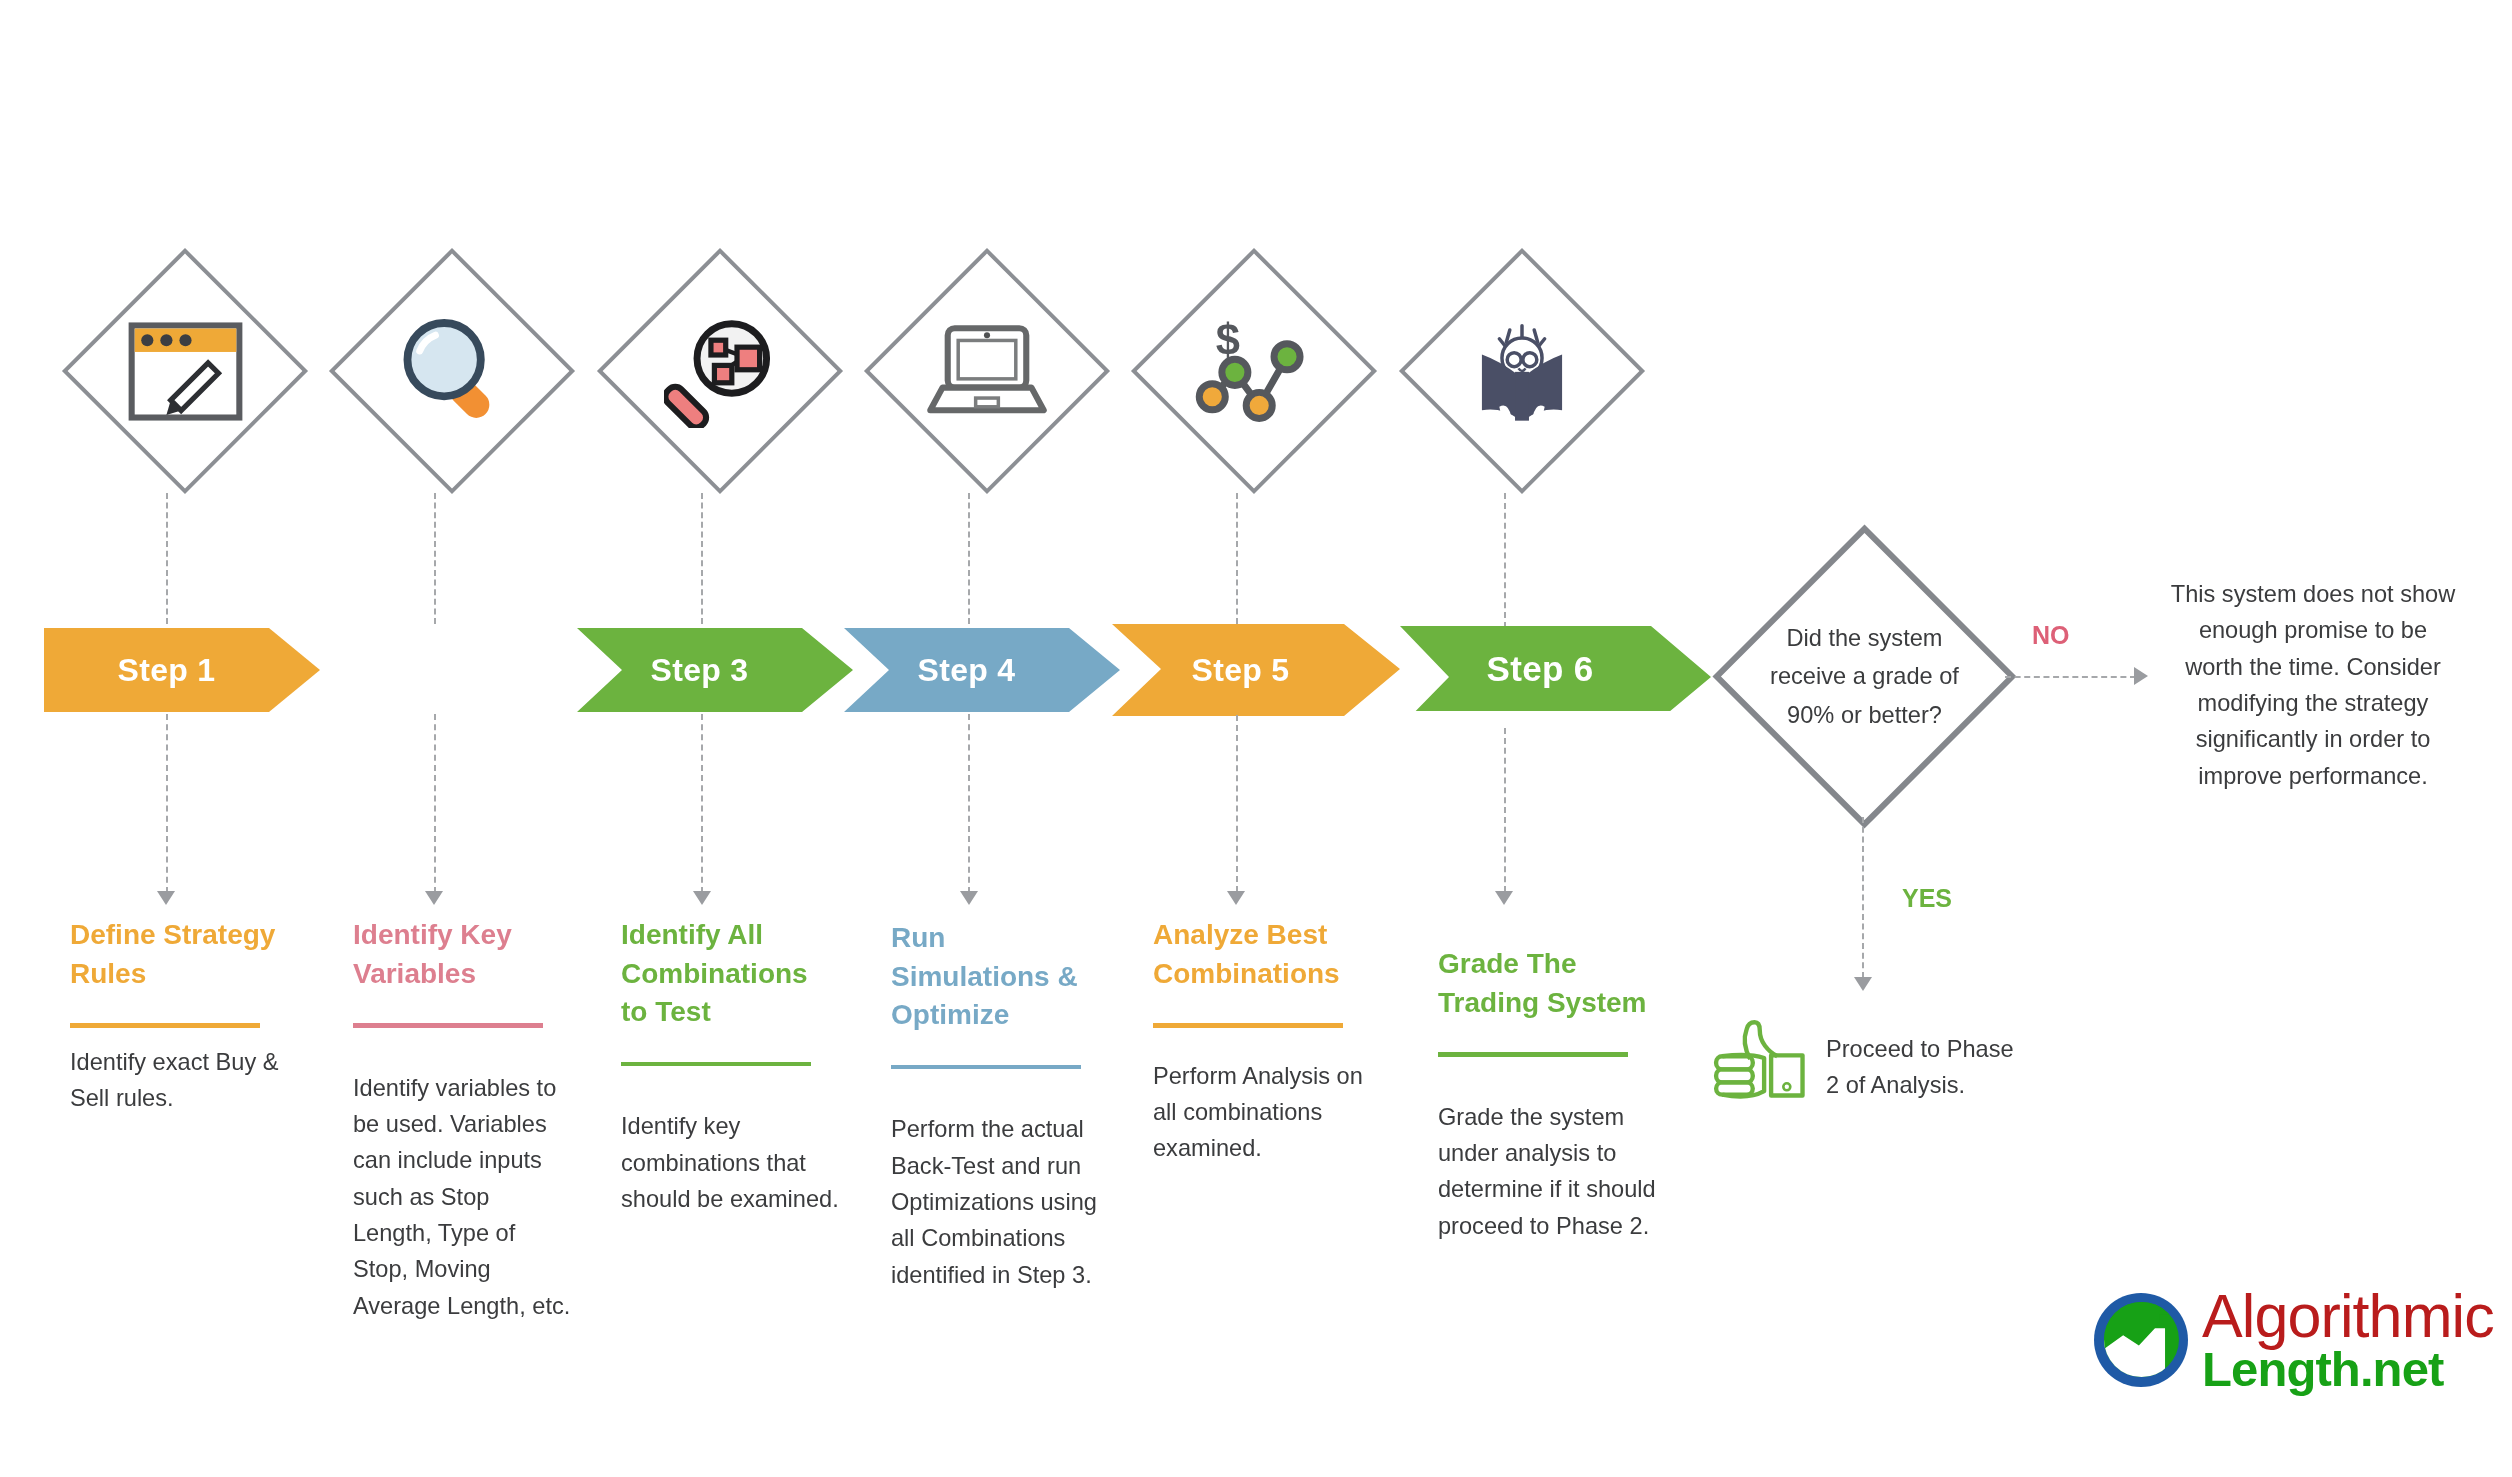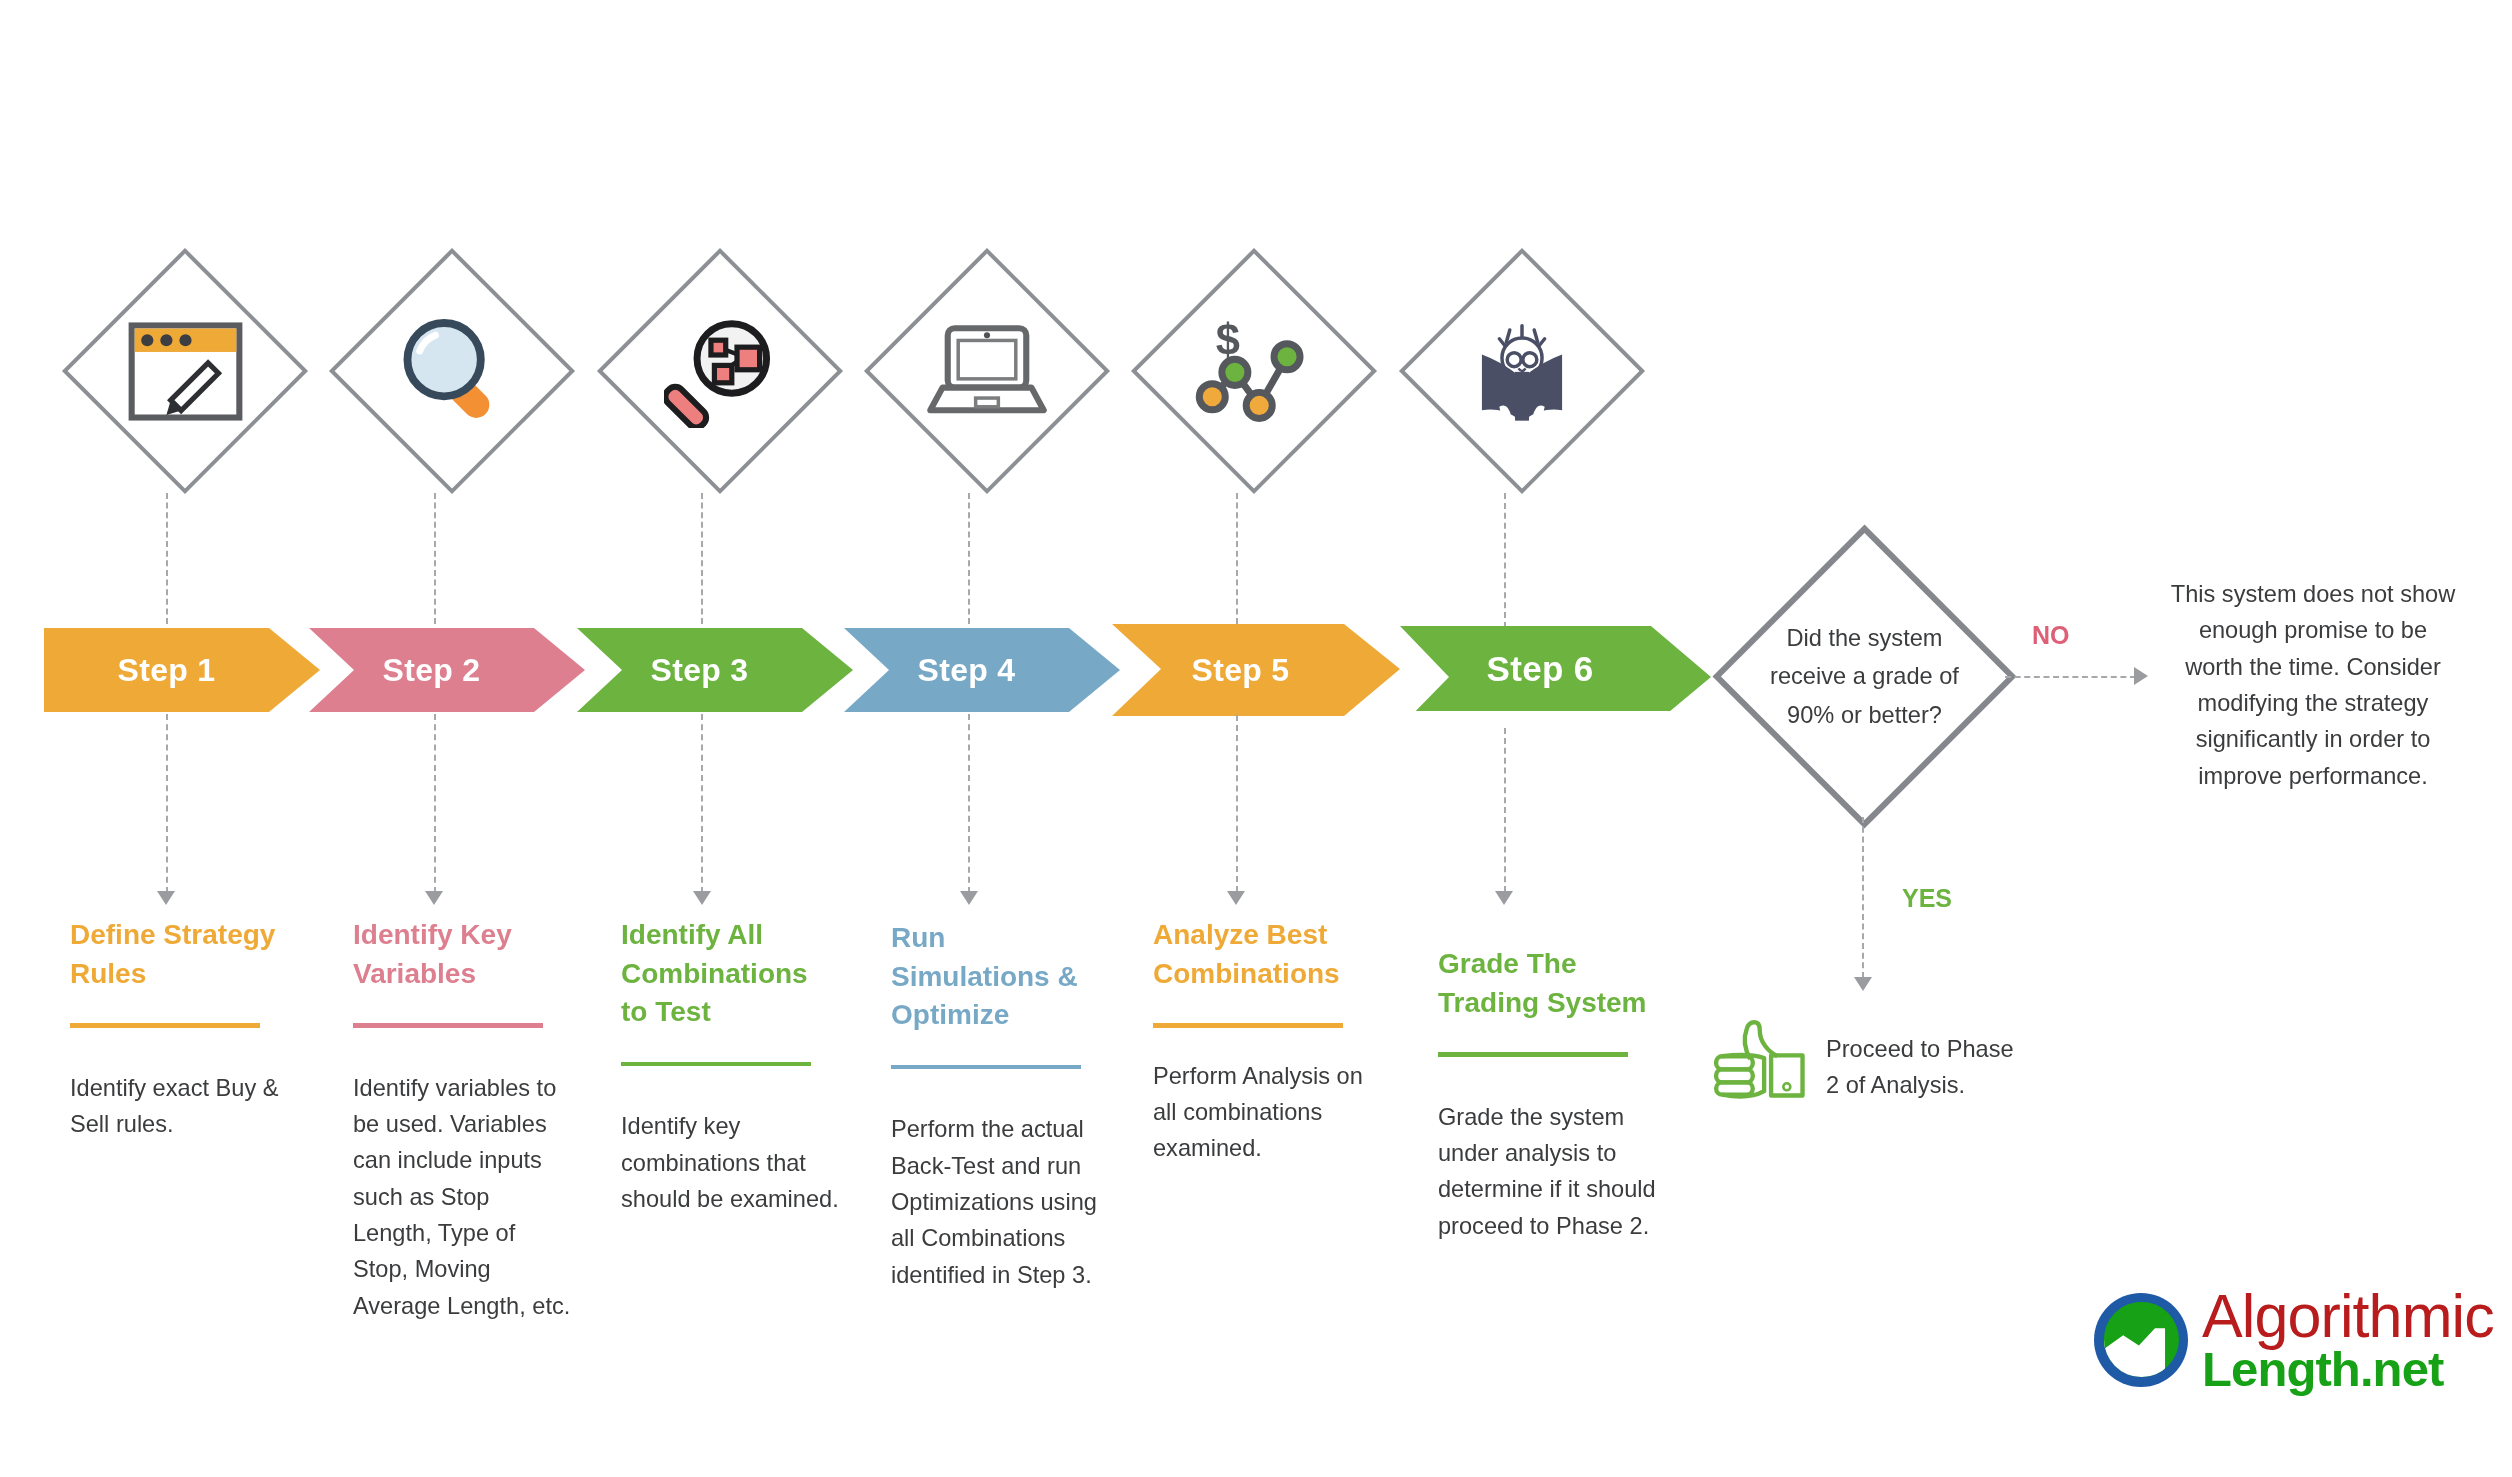--- a/index.html
+++ b/index.html
@@ -162,24 +162,20 @@
   <div class="vline" style="left:434px;top:493px;height:131px;"></div>
   <div class="vline" style="left:701px;top:493px;height:131px;"></div>
   <div class="vline" style="left:968px;top:493px;height:131px;"></div>
   <div class="vline" style="left:1236px;top:493px;height:131px;"></div>
   <div class="vline" style="left:1504px;top:493px;height:135px;"></div>
 
   <div class="chev" style="left:44px;top:628px;width:276px;height:84px;background:#efa937;
               clip-path:polygon(0 0, 225px 0, 276px 42px, 225px 84px, 0 84px);">
     <span>Step 1</span>
   </div>
-  <div class="chev" style="left:309px;top:628px;width:276px;height:84px;background:#dd7f8f;
-              clip-path:polygon(0 0, 225px 0, 276px 42px, 225px 84px, 0 84px, 45px 42px);">
-    <span>Step 2</span>
-  </div>
   <div class="chev" style="left:577px;top:628px;width:276px;height:84px;background:#6cb33f;
               clip-path:polygon(0 0, 225px 0, 276px 42px, 225px 84px, 0 84px, 45px 42px);">
     <span>Step 3</span>
   </div>
   <div class="chev" style="left:844px;top:628px;width:276px;height:84px;background:#77a9c6;
               clip-path:polygon(0 0, 225px 0, 276px 42px, 225px 84px, 0 84px, 45px 42px);">
     <span>Step 4</span>
   </div>
   <div class="chev" style="left:1112px;top:624px;width:288px;height:92px;background:#efa937;
               clip-path:polygon(0 0, 232px 0, 288px 45px, 232px 92px, 0 92px, 49px 45px);">
@@ -205,21 +201,21 @@
 
   <div class="vline" style="left:1236px;top:715px;height:177px;"></div>
   <div class="arrowdown" style="left:1227px;top:891px;"></div>
 
   <div class="vline" style="left:1504px;top:728px;height:164px;"></div>
   <div class="arrowdown" style="left:1495px;top:891px;"></div>
 
   <div class="col" style="left:70px;top:916px;width:209px;">
     <h3 style="color:#efa937;">Define Strategy Rules</h3>
     <div class="rule" style="background:#efa937;"></div>
-    <p style="margin-top:42px;">Identify exact Buy &amp; Sell rules.</p>
+    <p style="margin-top:16px;">Identify exact Buy &amp; Sell rules.</p>
   </div>
 
   <div class="col" style="left:353px;top:916px;width:218px;">
     <h3 style="color:#dd7f8f;">Identify Key Variables</h3>
     <div class="rule" style="background:#dd7f8f;"></div>
     <p style="margin-top:42px;">Identify variables to be used. Variables can include inputs such as Stop Length, Type of Stop, Moving Average Length, etc.</p>
   </div>
 
   <div class="col" style="left:621px;top:916px;width:218px;">
     <h3 style="color:#6cb33f;">Identify All Combinations to Test</h3>

